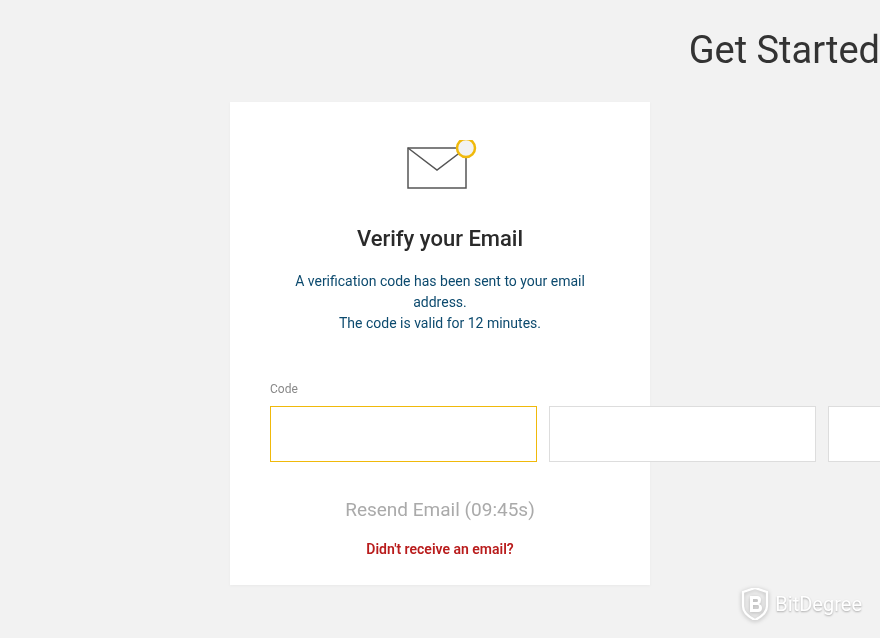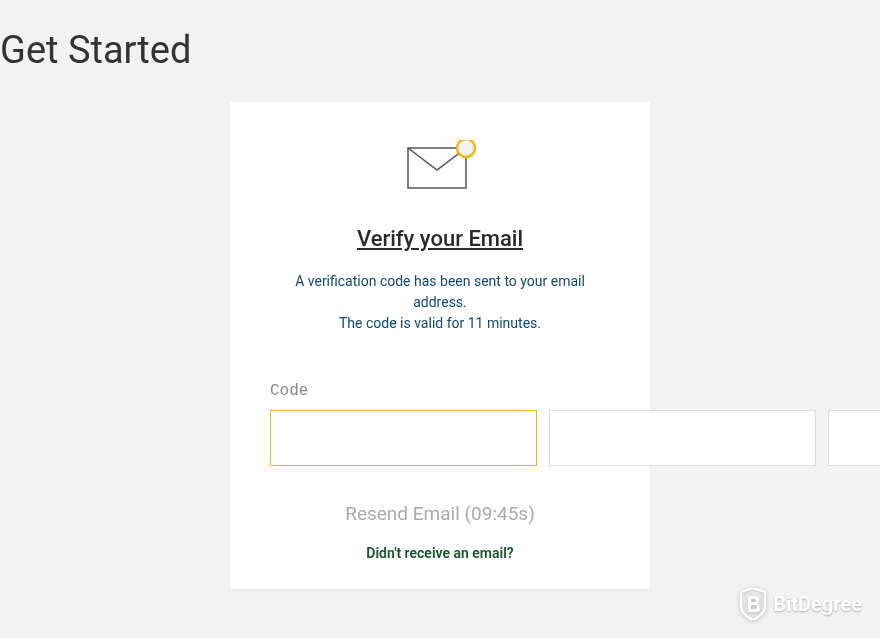--- a/index.html
+++ b/index.html
@@ -9,21 +9,21 @@
     }
     body {
       font-family: -apple-system, BlinkMacSystemFont, "Segoe UI", Roboto, Helvetica, Arial, sans-serif;
       background-color: #f2f2f2;
       width: 880px;
       height: 638px;
       overflow: hidden;
       position: relative;
     }
     .page-title {
-      text-align: left;
+      text-align: right;
       font-size: 38px;
       font-weight: 400;
       color: #333;
       padding-top: 28px;
       padding-bottom: 30px;
     }
     .card {
       background-color: #ffffff;
       width: 420px;
       margin: 0 auto;
@@ -34,34 +34,32 @@
       display: flex;
       justify-content: center;
       margin-bottom: 32px;
     }
     .card-title {
       text-align: center;
       font-size: 22px;
       font-weight: 500;
       color: #2a2a2a;
       margin-bottom: 20px;
-      text-decoration: underline;
     }
     .description {
       text-align: center;
       font-size: 14px;
       color: #0c4a6e;
       line-height: 1.5;
       margin-bottom: 48px;
     }
     .code-label {
-      font-size: 16px;
+      font-size: 12px;
       color: #888;
       margin-bottom: 10px;
-      font-family: Liberation Mono, monospace;
     }
     .code-boxes {
       display: flex;
       gap: 12px;
       margin-bottom: 36px;
     }
     .code-box {
       flex: 1;
       height: 56px;
       border: 1px solid #ddd;
@@ -76,32 +74,32 @@
     .resend {
       text-align: center;
       font-size: 19px;
       color: #aaa;
       margin-bottom: 20px;
     }
     .didnt-receive {
       text-align: center;
       font-size: 14px;
       font-weight: 600;
-      color: #14532d;
+      color: #b91c1c;
       cursor: pointer;
     }
     .watermark {
       position: absolute;
       bottom: 18px;
       right: 18px;
       display: flex;
       align-items: center;
       gap: 6px;
       color: #fff;
-      font-weight: 700;
+      font-weight: 400;
       font-size: 20px;
       text-shadow: 0 1px 2px rgba(0,0,0,0.3);
     }
     .watermark svg {
       filter: drop-shadow(0 1px 2px rgba(0,0,0,0.3));
     }
   </style>
 </head>
 <body>
 
@@ -113,21 +111,21 @@
       <rect x="6" y="8" width="58" height="40" fill="none" stroke="#555" stroke-width="1.5"></rect>
       <path d="M6 8 L35 30 L64 8" fill="none" stroke="#555" stroke-width="1.5"></path>
       <circle cx="64" cy="8" r="9" fill="#f2f2f2" stroke="#f0b90b" stroke-width="2.5"></circle>
     </svg>
   </div>
 
   <h2 class="card-title">Verify your Email</h2>
 
   <div class="description">
     <div>A verification code has been sent to your email address.</div>
-    <div>The code is valid for 11 minutes.</div>
+    <div>The code is valid for 12 minutes.</div>
   </div>
 
   <div class="code-label">Code</div>
 
   <div class="code-boxes">
     <input class="code-box active" maxlength="1" style="">
     <input class="code-box" maxlength="1" style="">
     <input class="code-box" maxlength="1" style="">
 
   </div>

